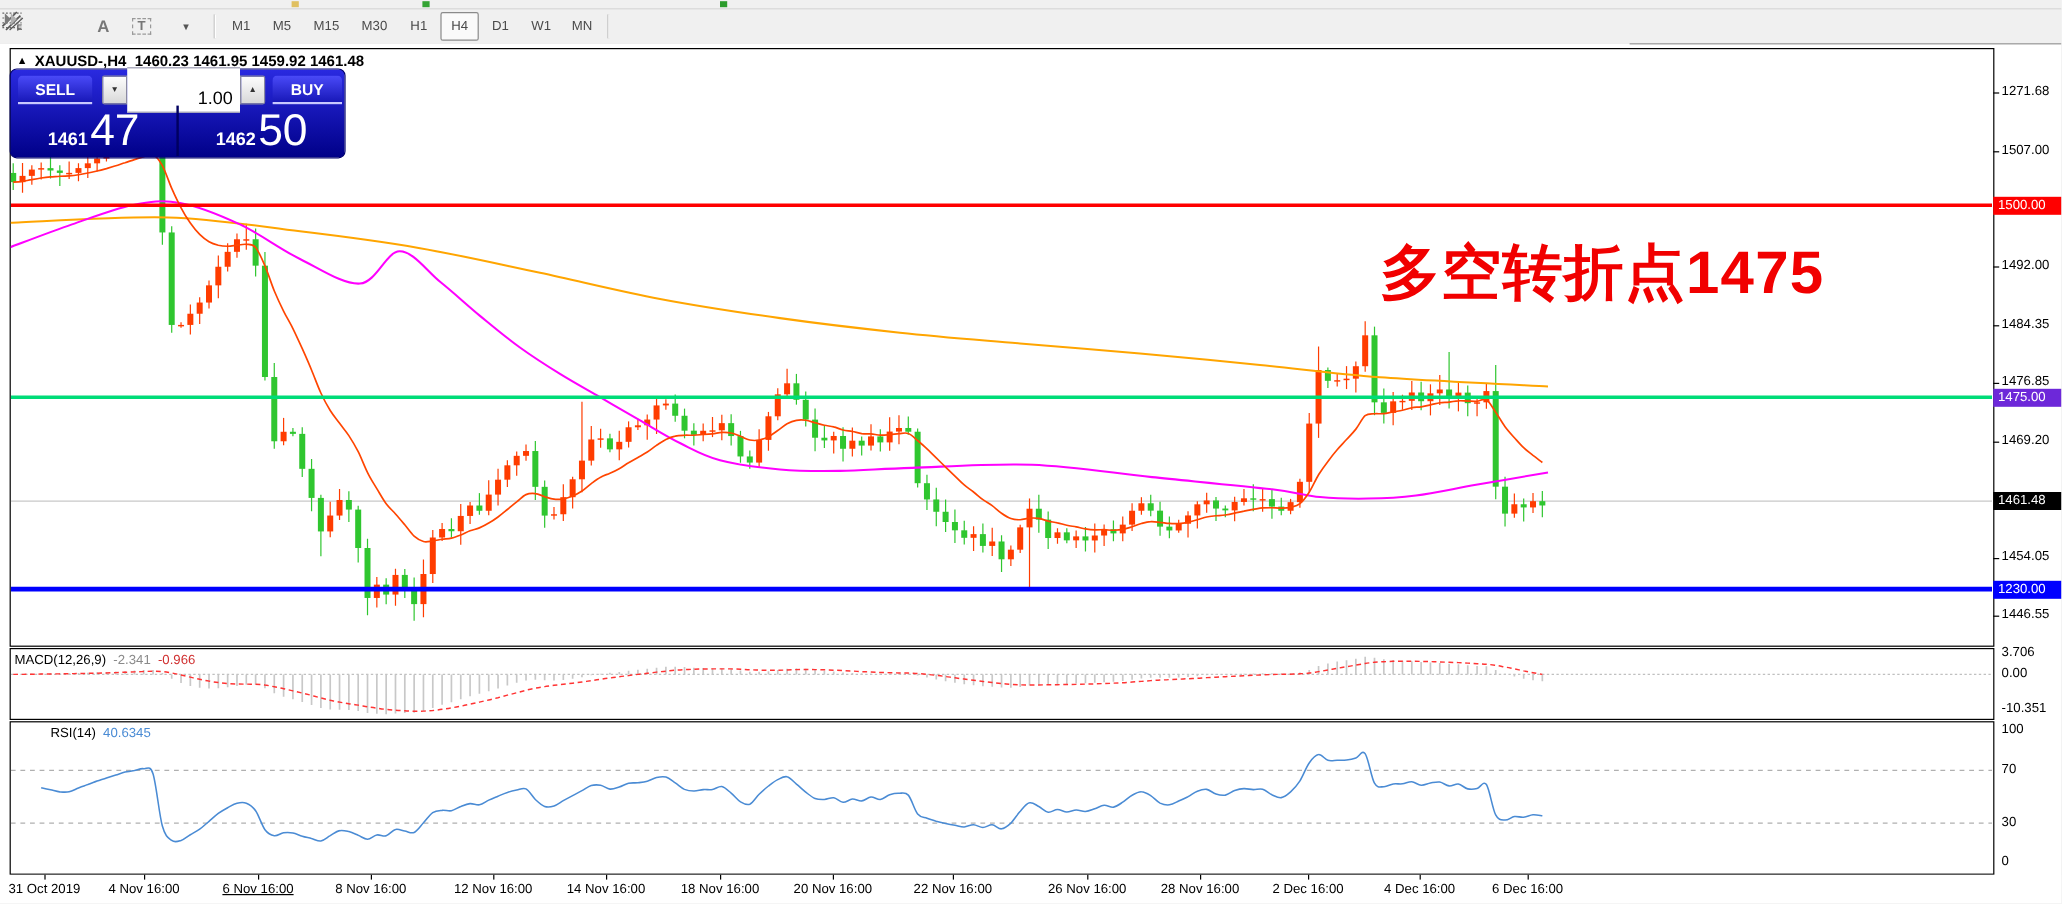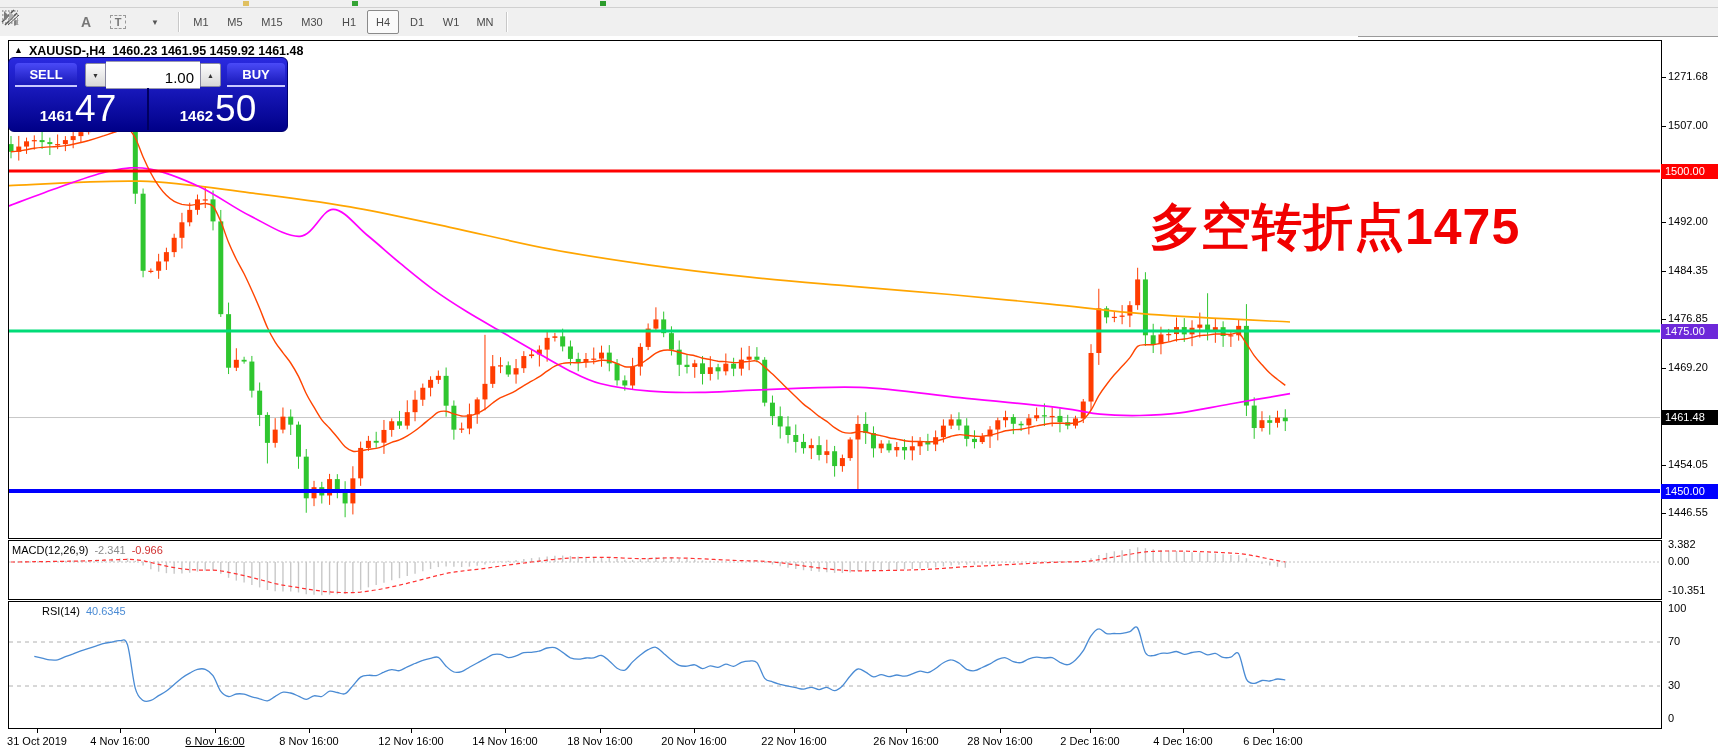--- a/index.html
+++ b/index.html
@@ -41,21 +41,21 @@
   .annotation{position:absolute;left:1150px;top:158px;width:470px;color:#f10000;font-size:50px;font-weight:700;letter-spacing:1px;white-space:nowrap;font-family:"Liberation Sans",sans-serif;}
   
   .quote-panel{position:absolute;left:8px;top:21px;width:278px;height:73px;background:linear-gradient(#2a2ae0,#000088);border-radius:6px;border:1px solid #000070;}
   .qp-row{position:absolute;left:0;top:3px;width:100%;height:28px;display:flex;align-items:center;}
   .qp-btn{height:24px;border:none;border-radius:4px 4px 0 0;background:linear-gradient(#4a4af8,#1818b8);color:#fff;font-size:13px;font-weight:600;font-family:"Liberation Sans",sans-serif;border-bottom:2px solid #c8c8ff;}
   .qp-sell{width:62px;margin-left:6px;}
   .qp-buy{width:58px;margin-left:6px;}
   .spin{width:21px;height:24px;background:linear-gradient(#fdfdfd,#d8d8d8);border:1px solid #8a8aa0;font-size:7px;color:#333;padding:0;}
   .spin.dn{margin-left:8px;border-radius:2px 0 0 2px;}
   .spin.up{border-radius:0 2px 2px 0;}
-  .vol-input{width:88px;height:22px;border:1px solid #9a9ab0;border-left:none;border-right:none;text-align:right;font-size:15px;padding:4px 6px 0 0;font-family:"Liberation Sans",sans-serif;}
+  .vol-input{width:88px;height:22px;border:1px solid #9a9ab0;border-left:none;border-right:none;text-align:right;font-size:15px;padding:14px 6px 0 0;font-family:"Liberation Sans",sans-serif;}
   .qp-prices{position:absolute;left:0;top:30px;width:100%;height:42px;display:flex;}
   .qp-half{flex:1;display:flex;align-items:baseline;justify-content:center;color:#fff;padding-top:2px;}
   .qp-half.l{border-right:2px solid #000060;}
   .p-small{font-size:15px;font-weight:700;}
   .p-big{font-size:37px;font-weight:400;margin-left:2px;line-height:38px;}
 </style>
 </head>
 <body>
 
 <div class="screen">
@@ -682,22 +682,22 @@
         <div class="axis-tick" style="top:283.1600000000006px"></div>
         <div class="axis-label" style="top:325.1199999999997px">1469.20</div>
         <div class="axis-tick" style="top:332.1199999999997px"></div>
         <div class="axis-label" style="top:422.0800000000003px">1454.05</div>
         <div class="axis-tick" style="top:429.0800000000003px"></div>
         <div class="axis-label" style="top:470.0800000000004px">1446.55</div>
         <div class="axis-tick" style="top:477.0800000000004px"></div>
         <div class="badge" style="top:127.5px;background:#ff0000">1500.00</div>
         <div class="badge" style="top:287.5px;background:#6d28d9">1475.00</div>
         <div class="badge" style="top:374.0279999999999px;background:#000000">1461.48</div>
-        <div class="badge" style="top:447.5px;background:#0000ff">1450.00</div>
-        <div class="axis-label" style="top:502.3036px">3.382</div>
+        <div class="badge" style="top:447.5px;background:#0000ff">1230.00</div>
+        <div class="axis-label" style="top:502.3036px">3.706</div>
         <div class="axis-label" style="top:519px">0.00</div>
         <div class="axis-label" style="top:547.9828px">-10.351</div>
         <div class="axis-label" style="top:566px">100</div>
         <div class="axis-label" style="top:599px">70</div>
         <div class="axis-label" style="top:643px">30</div>
         <div class="axis-label" style="top:676px">0</div>
       </div>
 
     <div class="time-axis">
       <div id="time-labels">

